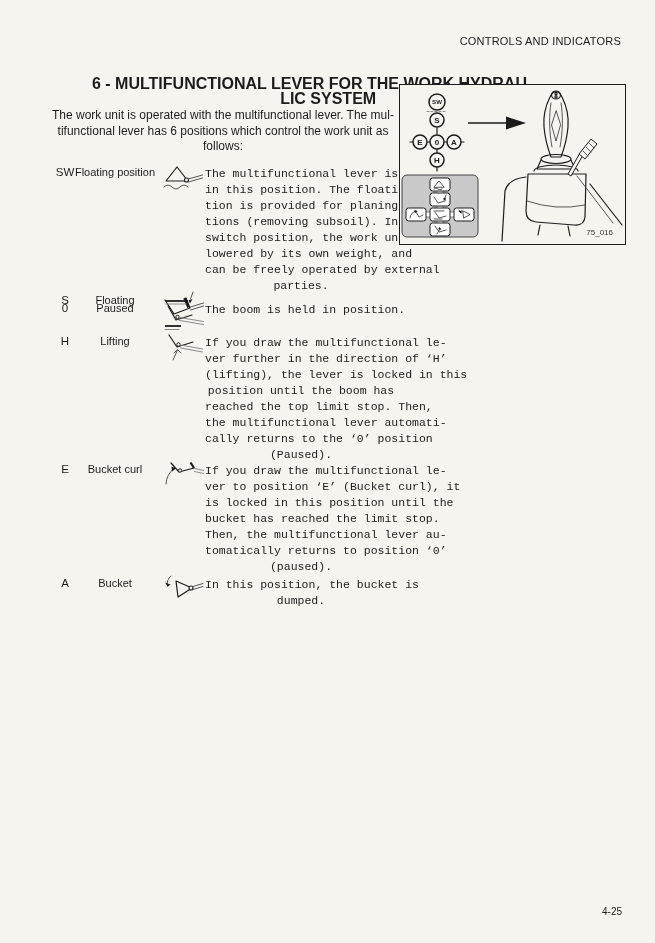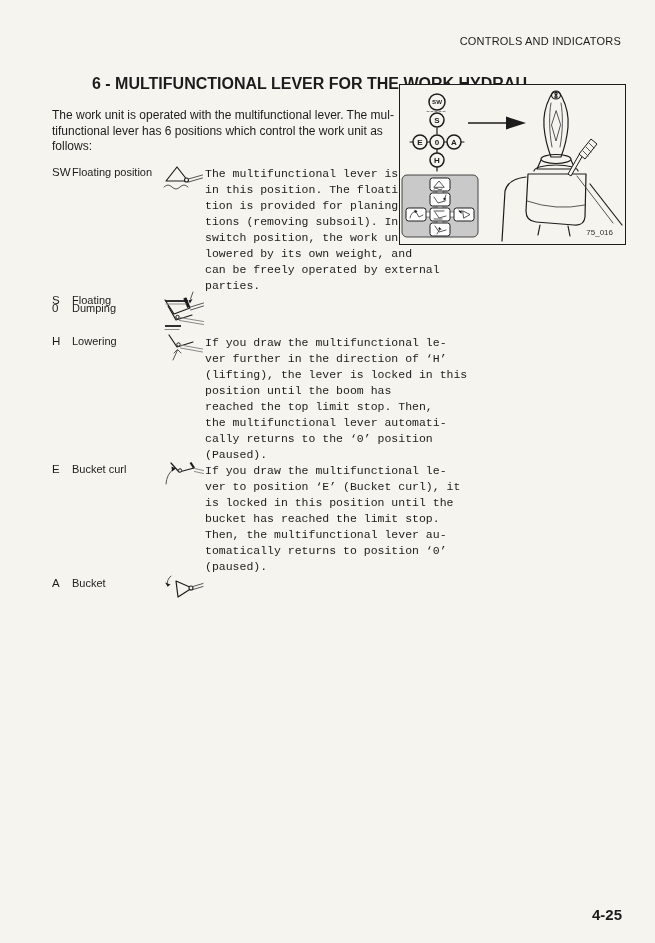--- a/index.html
+++ b/index.html
@@ -3,29 +3,29 @@
 <meta charset="utf-8">
 <style>
   * { box-sizing: border-box; margin: 0; padding: 0; }
   html,body { width:655px; height:943px; }
   body {
     font-family: "Liberation Sans", "DejaVu Sans", sans-serif;
     background: #f5f4ee;
     color: #1c1c1c;
     -webkit-font-smoothing: antialiased;
   }
-  .page { position: relative; width:655px; height:943px; overflow:hidden; }
+  .page { position: relative; width:655px; height:943px; overflow:hidden;text-align:center; }
 
   .header {
     position:absolute; top:35px; right:34px;
     font-size:11px; letter-spacing:.2px; color:#1c1c1c;
   }
   .page-number {
     position:absolute; top:906px; right:33px;
-    font-size:15px; font-weight:bold;
+    font-size:10px; font-weight:normal;
   }
 
   .title { position:absolute; left:56px; top:77px; font-size:16px; font-weight:bold; line-height:14.5px;margin-left:36px; }
   .title .line2 { padding-left:32px; display:block; }
 
   .intro {
     position:absolute; left:52px; top:108px;
     font-size:12px; line-height:15.5px; white-space:pre;
   }
 
@@ -53,20 +53,21 @@
 </style>
 </head>
 <body>
 
 <div class="page">
 
   <div class="header">CONTROLS AND INDICATORS</div>
 
   <div class="title">
     <span>6 - MULTIFUNCTIONAL LEVER FOR THE WORK HYDRAU-</span>
+    <span class="line2">LIC SYSTEM</span>
   </div>
 
   <div class="intro">The work unit is operated with the multifunctional lever. The mul-
 tifunctional lever has 6 positions which control the work unit as
 follows:</div>
 
   <div class="positions">
 
     <div class="row row-sw">
       <span class="key">SW</span>
@@ -98,37 +99,38 @@
           <path d="M24.5,8 L28.5,17.5" stroke="#1c1c1c" stroke-width="2.6" fill="none"></path>
           <path class="thin" d="M33,2 L30.5,9"></path>
           <polygon points="28.5,10.5 32.5,9 30,13.5" fill="#1c1c1c"></polygon>
           <path class="thin" d="M30.5,17 l13,-4 M30.5,20 l13,-4"></path>
         </svg>
       </span>
     </div>
 
     <div class="row row-0">
       <span class="key">0</span>
-      <span class="label">Dumping</span>
+      <span class="label">Paused</span>
       <span class="icon">
         <svg width="46" height="34" viewBox="0 0 46 34">
           <path d="M6,3 h22" stroke="#1c1c1c" stroke-width="1.8" fill="none"></path>
           <path class="gray" d="M6,6 h20"></path>
           <path class="stroke" d="M8,8 L16,22 L32,17"></path>
           <circle cx="17.5" cy="19" r="1.7" fill="#f5f4ee" stroke="#1c1c1c" stroke-width="1"></circle>
           <path class="gray" d="M19.5,19.5 l24,4 M19.5,22.5 l24,4"></path>
           <path d="M5,28 h16" stroke="#1c1c1c" stroke-width="1.8" fill="none"></path>
           <path class="gray" d="M5,31.5 h14"></path>
         </svg>
       </span>
+      <div class="desc">The boom is held in position.</div>
     </div>
 
     <div class="row row-h">
       <span class="key">H</span>
-      <span class="label">Lowering</span>
+      <span class="label">Lifting</span>
       <span class="icon">
         <svg width="46" height="32" viewBox="0 0 46 32">
           <path class="stroke" d="M9,4 L17,16 L33,11"></path>
           <circle cx="18.5" cy="13.5" r="1.7" fill="#f5f4ee" stroke="#1c1c1c" stroke-width="1"></circle>
           <path class="gray" d="M20.5,14 l22,4 M20.5,17 l22,4"></path>
           <path class="thin" d="M13,29 L17.5,19"></path>
           <path class="thin" d="M14,22 L17.5,18.5 L21,22"></path>
         </svg>
       </span>
       <div class="desc">If you draw the multifunctional le-
@@ -168,20 +170,22 @@
       <span class="label">Bucket</span>
       <span class="icon">
         <svg width="46" height="32" viewBox="0 0 46 32">
           <path class="thin" d="M11,3 Q6,7 7.5,13"></path>
           <polygon points="5,9.5 7.8,13.5 10.5,11.5" fill="#1c1c1c"></polygon>
           <path class="stroke" d="M16,8 L32,15 L18,24 Z"></path>
           <circle cx="31" cy="15" r="2" fill="#f5f4ee" stroke="#1c1c1c" stroke-width="1.1"></circle>
           <path class="thin" d="M33,13.5 l10,-3 M33,16.5 l10,-3"></path>
         </svg>
       </span>
+      <div class="desc">In this position, the bucket is
+dumped.</div>
     </div>
 
   </div>
 
   <div class="figure">
     <svg width="224" height="158" viewBox="0 0 224 158">
 
       <g>
         <path class="gray" d="M27,26.5 h20" stroke-dasharray="2,2"></path>
         <path class="stroke" d="M37,43 V49 M37,64 V68 M27.5,57 H30 M44,57 H46.5 M10,57 h3 M61,57 h3 M37,82 v4"></path>

